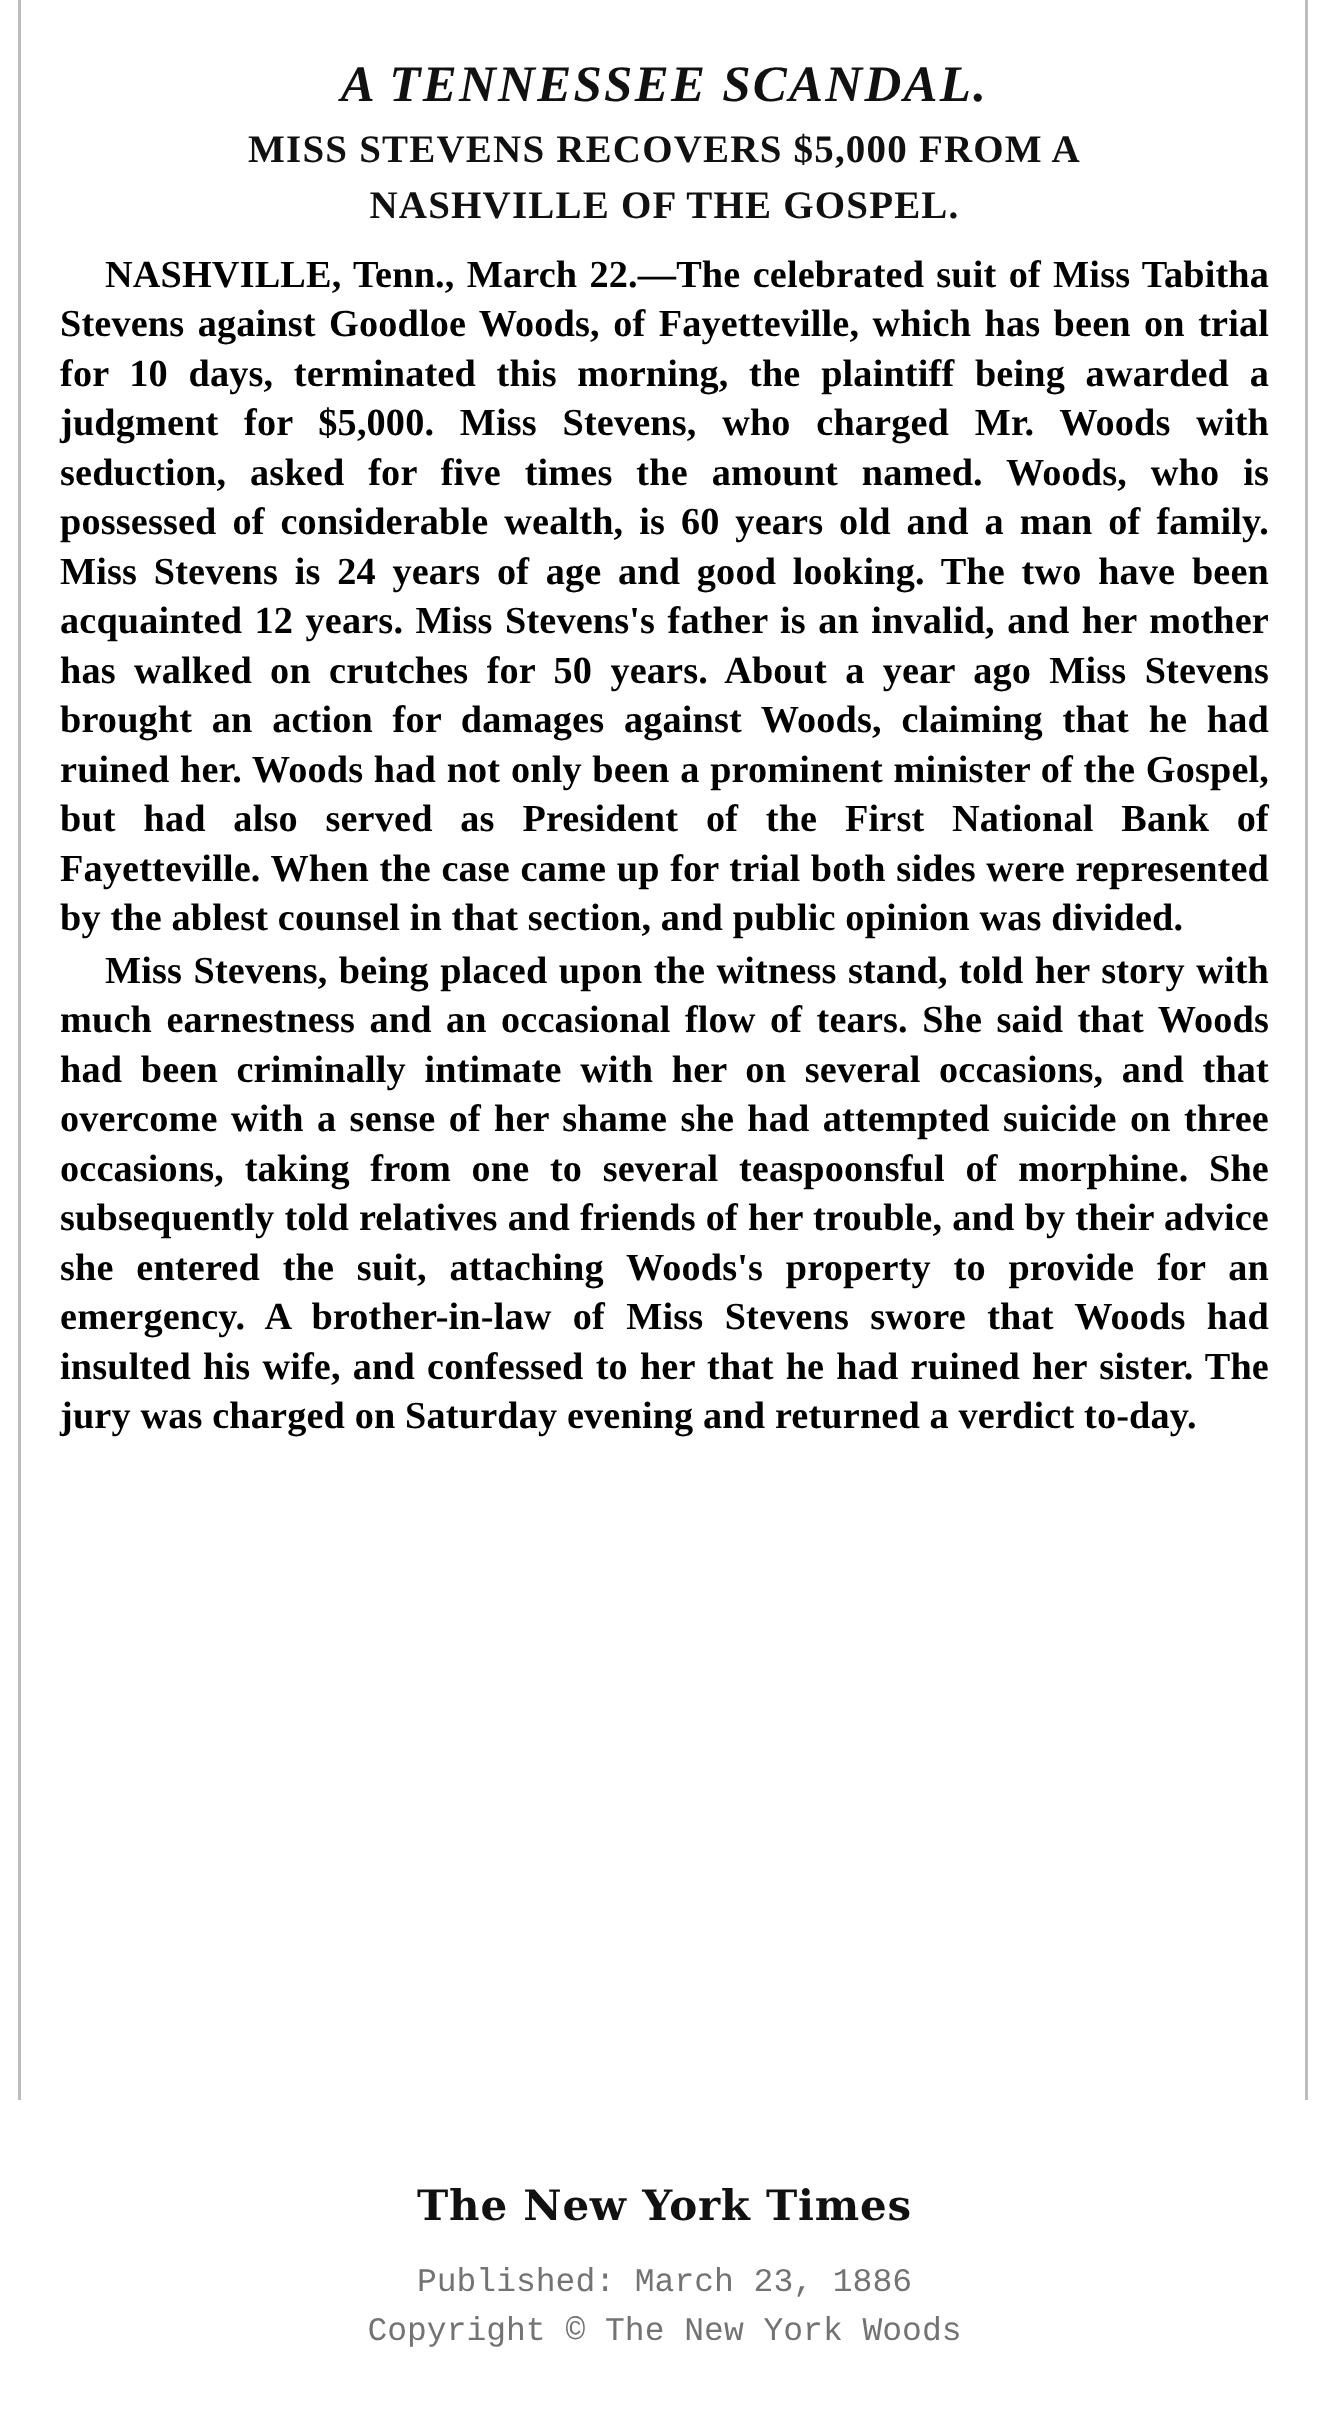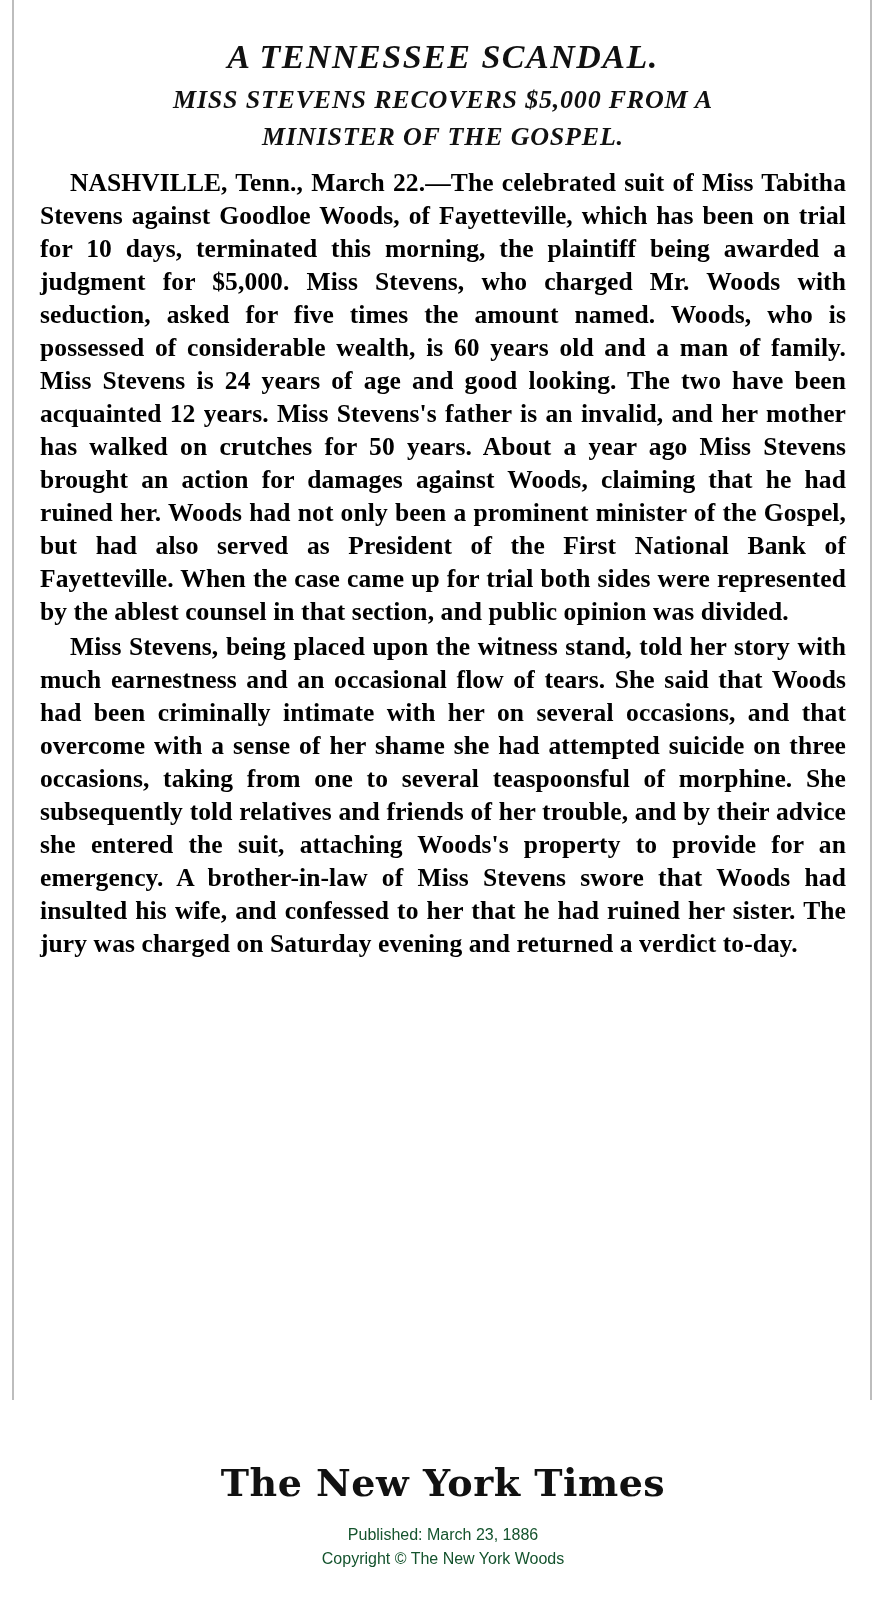--- a/index.html
+++ b/index.html
@@ -51,21 +51,20 @@
   }
   .subhead {
     text-align: center;
     font-family: "Liberation Serif", serif;
     font-weight: bold;
     font-size: 26px;
     letter-spacing: 0.8px;
     line-height: 1.42;
     margin: 0 10px 10px 10px;
     color: #111;
-    font-style: italic;
   }
   .body-text {
     font-family: "Liberation Serif", serif;
     font-weight: bold;
     font-size: 25.5px;
     line-height: 1.295;
     text-align: justify;
     text-justify: inter-word;
     color: #000000;
     margin: 0;
@@ -81,46 +80,46 @@
   .footer {
     position: absolute;
     left: 0;
     right: 0;
     bottom: 46px;
     text-align: center;
   }
   .masthead {
     font-family: "DejaVu Serif", serif;
     font-weight: bold;
-    font-size: 38px;
+    font-size: 28px;
     color: #111;
     letter-spacing: 0.5px;
     margin-bottom: 18px;
     font-style: normal;
   }
   .pub-line, .copy-line {
-    font-family: Liberation Sans, sans-serif;
-    font-size: 16px;
-    color: #14532d;
+    font-family: Liberation Mono, monospace;
+    font-size: 22px;
+    color: #737373;
     line-height: 1.5;
   }
 </style>
 </head>
 <body>
 
 <div class="page">
 
   <div class="rule-left"></div>
   <div class="rule-right"></div>
 
   <h1 class="headline">A TENNESSEE SCANDAL.</h1>
 
   <div class="subhead">
     <div>MISS STEVENS RECOVERS $5,000 FROM A</div>
-    <div>MINISTER OF THE GOSPEL.</div>
+    <div>NASHVILLE OF THE GOSPEL.</div>
   </div>
 
   <div class="body-text">
     <p>NASHVILLE, Tenn., March 22.—The celebrated suit of Miss Tabitha Stevens against Goodloe Woods, of Fayetteville, which has been on trial for 10 days, terminated this morning, the plaintiff being awarded a judgment for $5,000. Miss Stevens, who charged Mr. Woods with seduction, asked for five times the amount named. Woods, who is possessed of considerable wealth, is 60 years old and a man of family. Miss Stevens is 24 years of age and good looking. The two have been acquainted 12 years. Miss Stevens's father is an invalid, and her mother has walked on crutches for 50 years. About a year ago Miss Stevens brought an action for damages against Woods, claiming that he had ruined her. Woods had not only been a prominent minister of the Gospel, but had also served as President of the First National Bank of Fayetteville. When the case came up for trial both sides were represented by the ablest counsel in that section, and public opinion was divided.</p>
     <p>Miss Stevens, being placed upon the witness stand, told her story with much earnestness and an occasional flow of tears. She said that Woods had been criminally intimate with her on several occasions, and that overcome with a sense of her shame she had attempted suicide on three occasions, taking from one to several teaspoonsful of morphine. She subsequently told relatives and friends of her trouble, and by their advice she entered the suit, attaching Woods's property to provide for an emergency. A brother-in-law of Miss Stevens swore that Woods had insulted his wife, and confessed to her that he had ruined her sister. The jury was charged on Saturday evening and returned a verdict to-day.</p>
   </div>
 
   <div class="footer">
     <div class="masthead">The New York Times</div>
     <div class="pub-line">Published: March 23, 1886</div>

